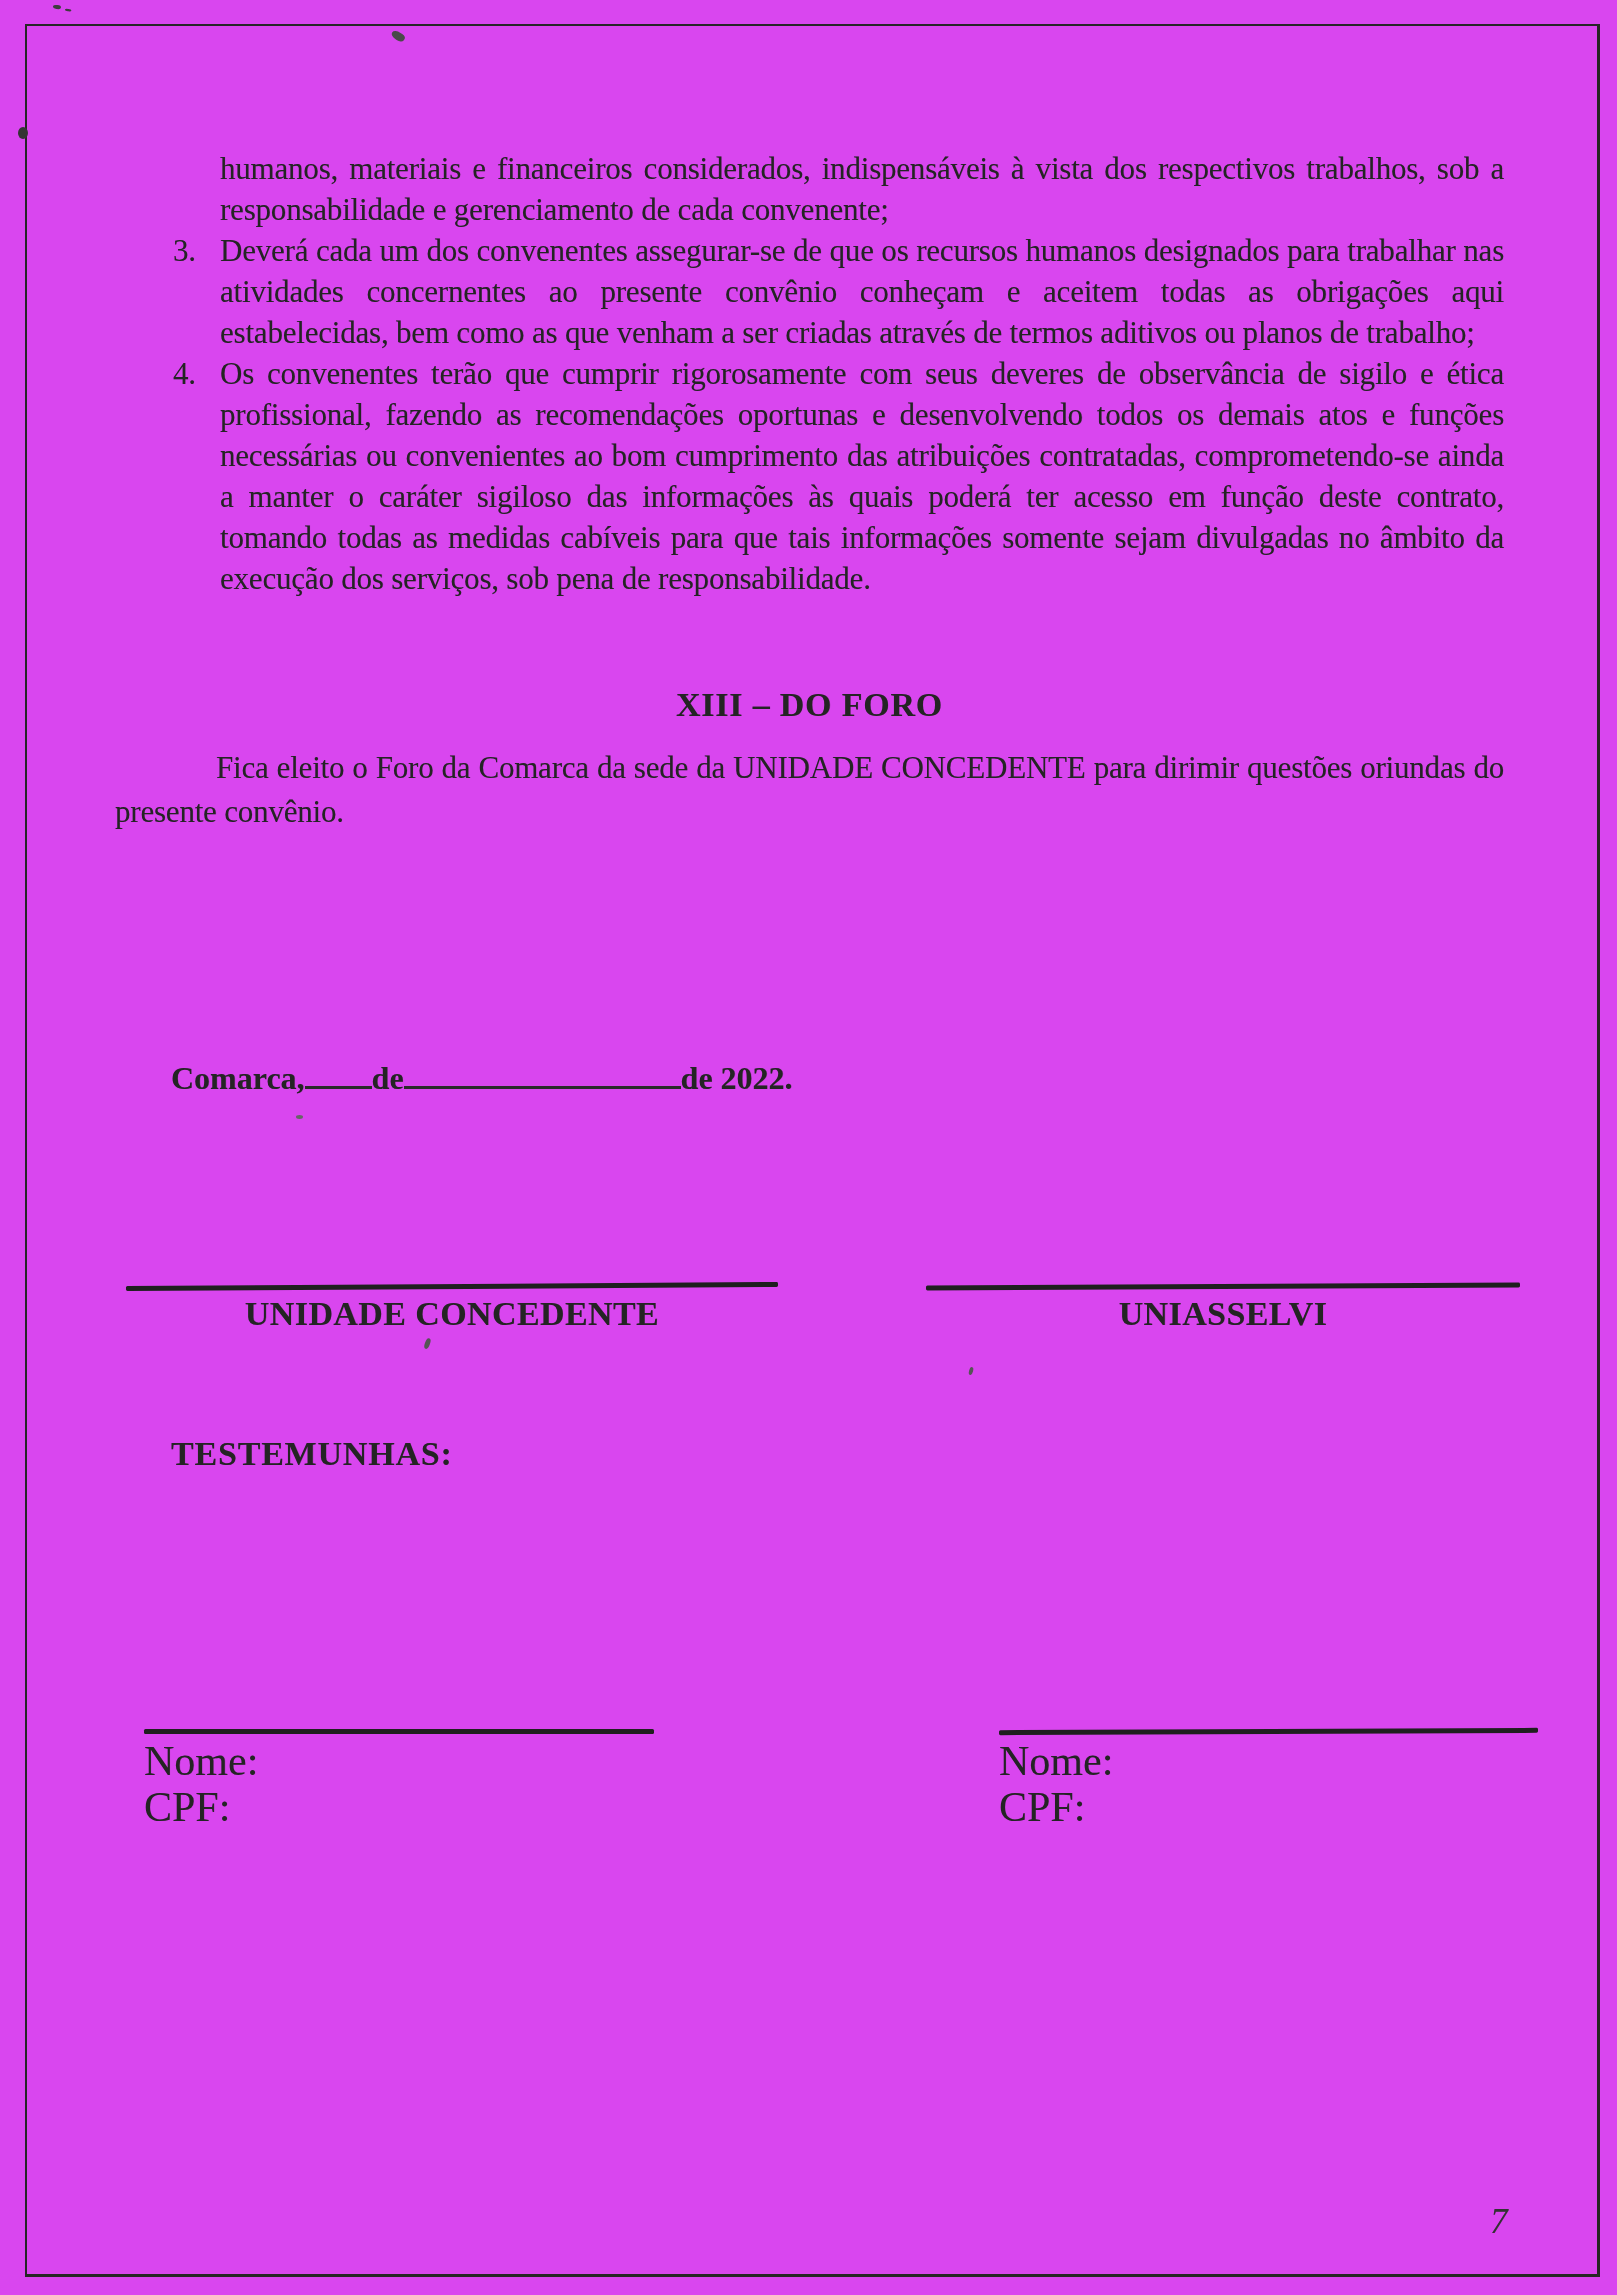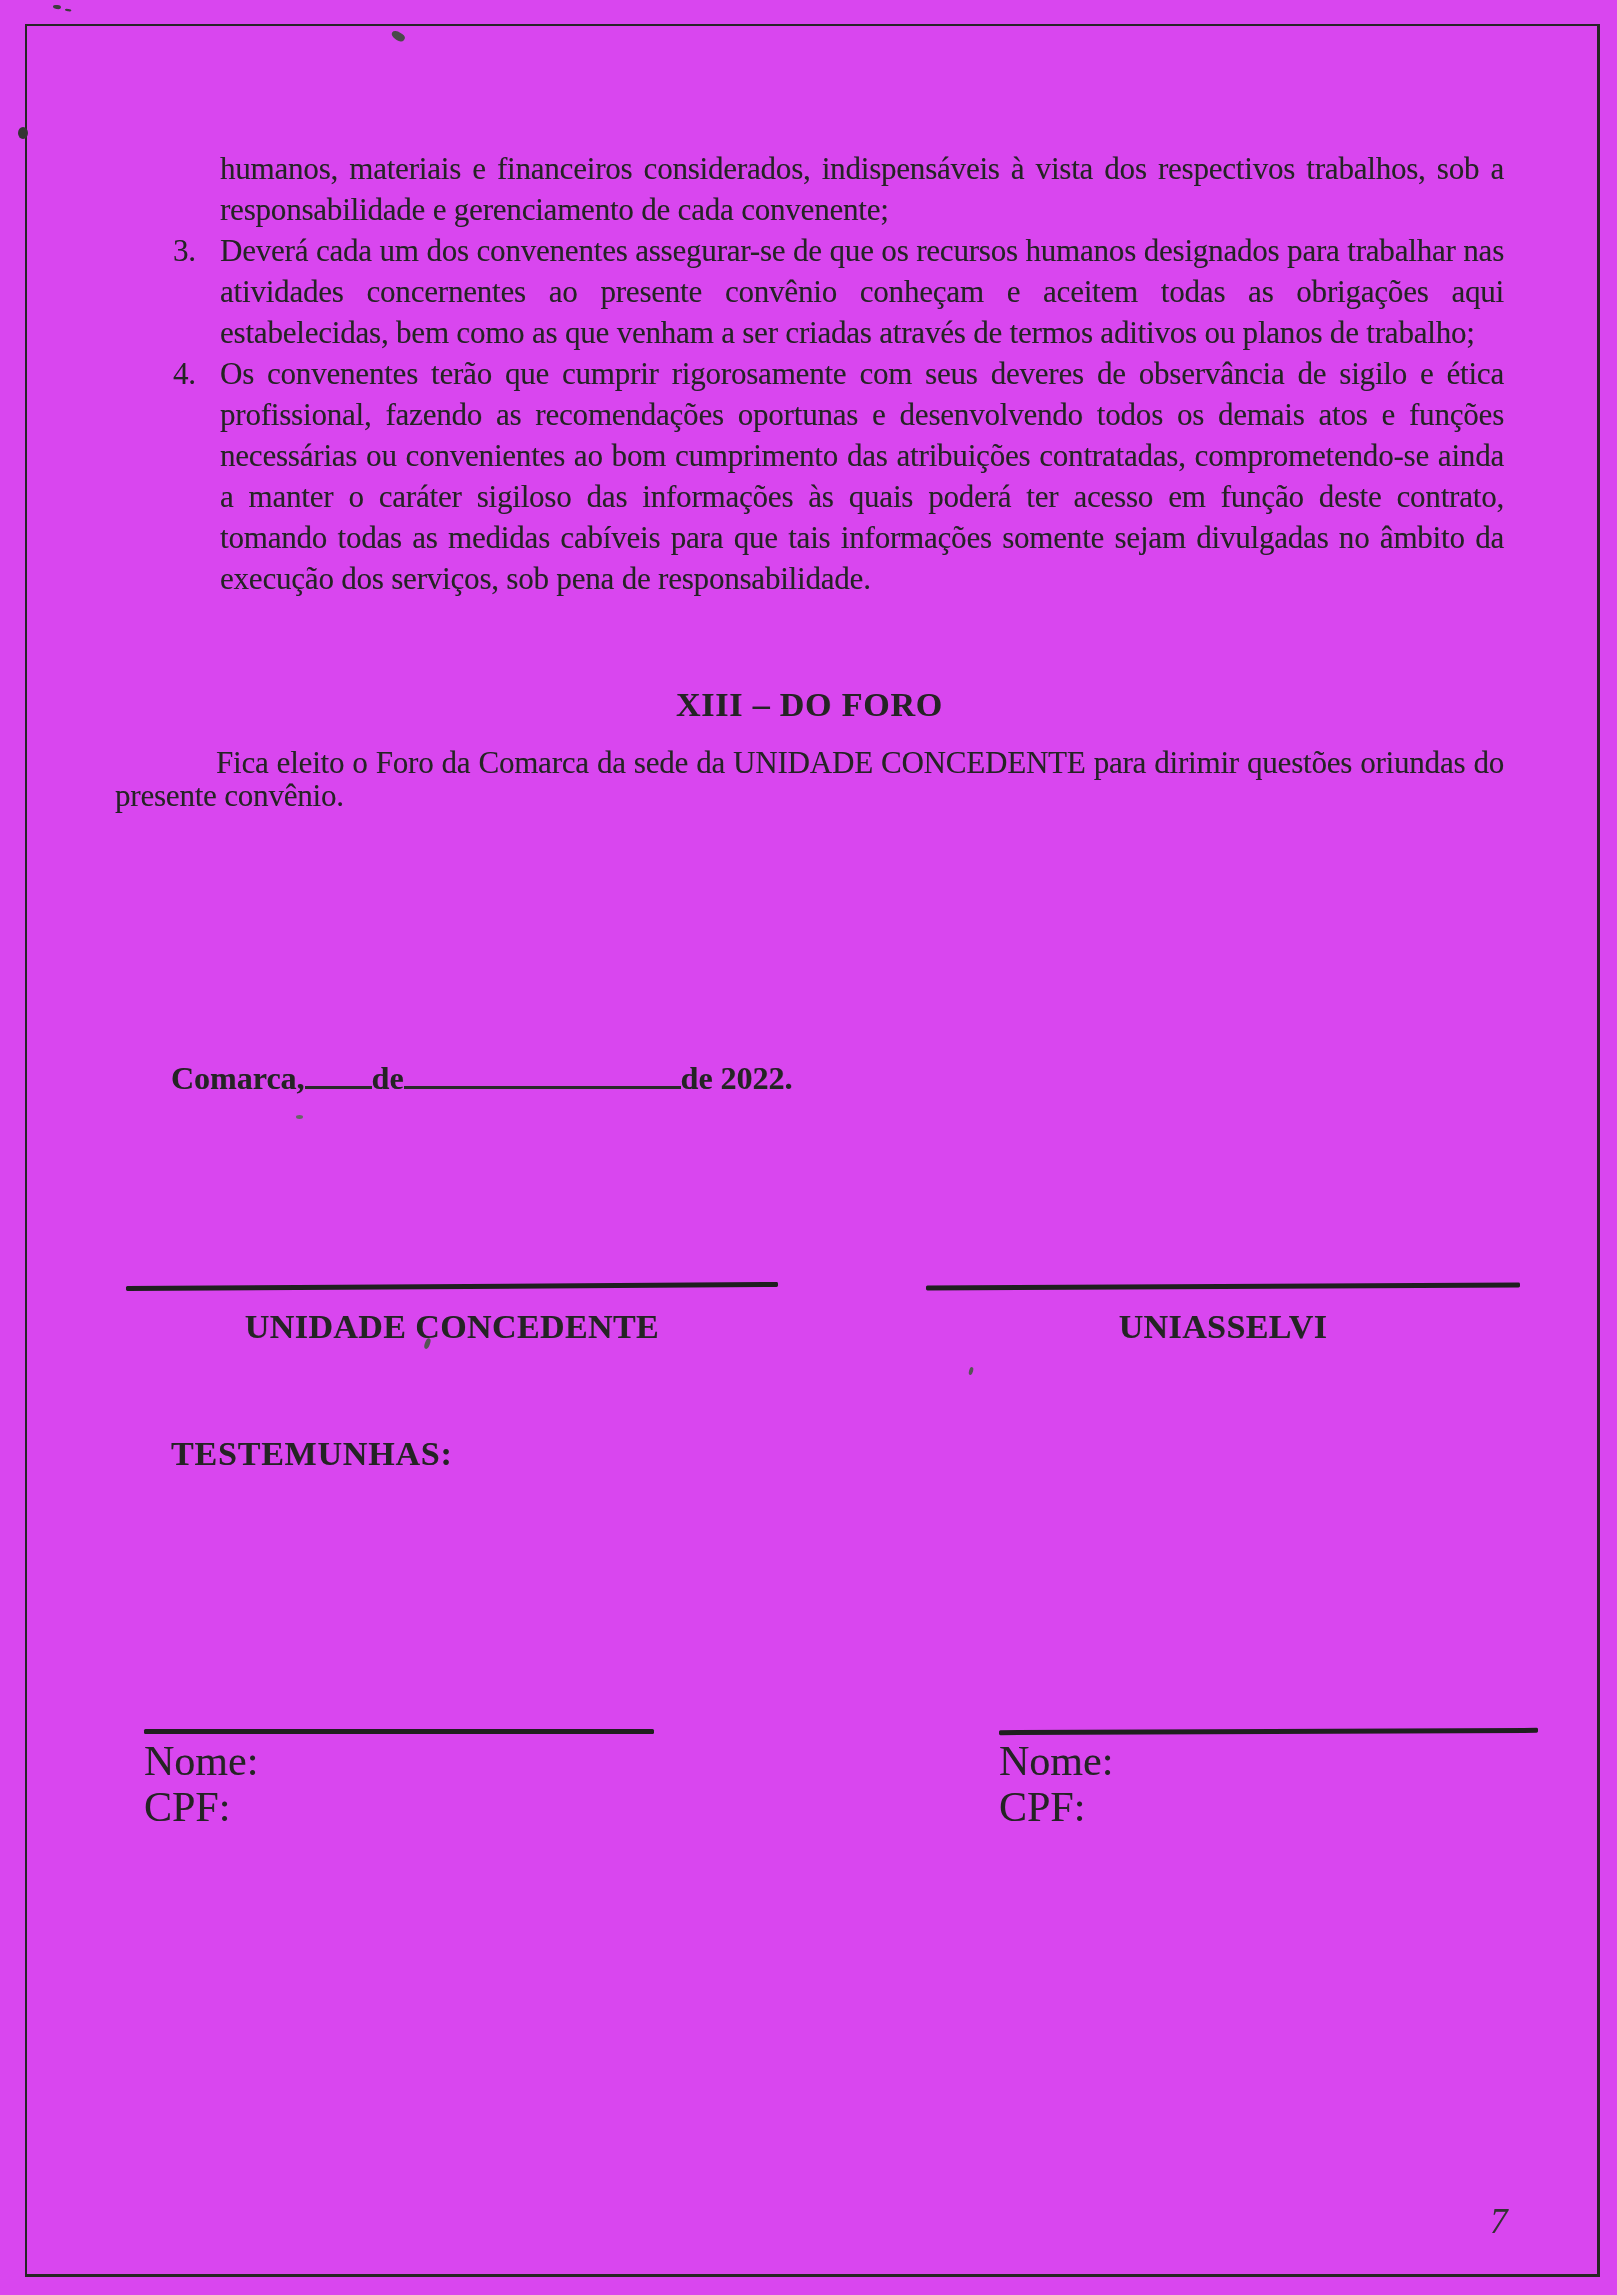--- a/index.html
+++ b/index.html
@@ -55,21 +55,21 @@
     font-weight: 700;
     letter-spacing: 0.8px;
     text-align: center;
   }
   .para {
     position: absolute;
     left: 115px;
     width: 1389px;
     margin: 0;
     font-size: 31px;
-    line-height: 33px;
+    line-height: 44px;
     letter-spacing: -0.2px;
     text-align: justify;
     text-align-last: left;
   }
   .para-foro  { top: 746px;  text-indent: 101px; }
   .para-acordo{ top: 860px; text-indent: 55px; }
   
   .date-line {
     position: absolute;
     left: 171px;
@@ -85,21 +85,21 @@
   .blank-day   { width: 67px; }
   .blank-month { width: 277px; }
   
   .sig { position: absolute; top: 1284px; }
   .sig-left  { left: 126px;  width: 652px; }
   .sig-right { left: 926px; width: 594px; }
   .sigline { height: 4.6px; background: #1f1f1f; border-radius: 1.5px; }
   .sig-left  .sigline { transform: rotate(-0.35deg); }
   .sig-right .sigline { transform: rotate(-0.30deg); }
   .siglabel {
-    margin-top: 19px;
+    margin-top: 6px;
     text-align: center;
     font-size: 34px;
     font-weight: 700;
     letter-spacing: 0.4px;
   }
   
   .testemunhas {
     position: absolute;
     left: 171px;
     top: 1435px;

